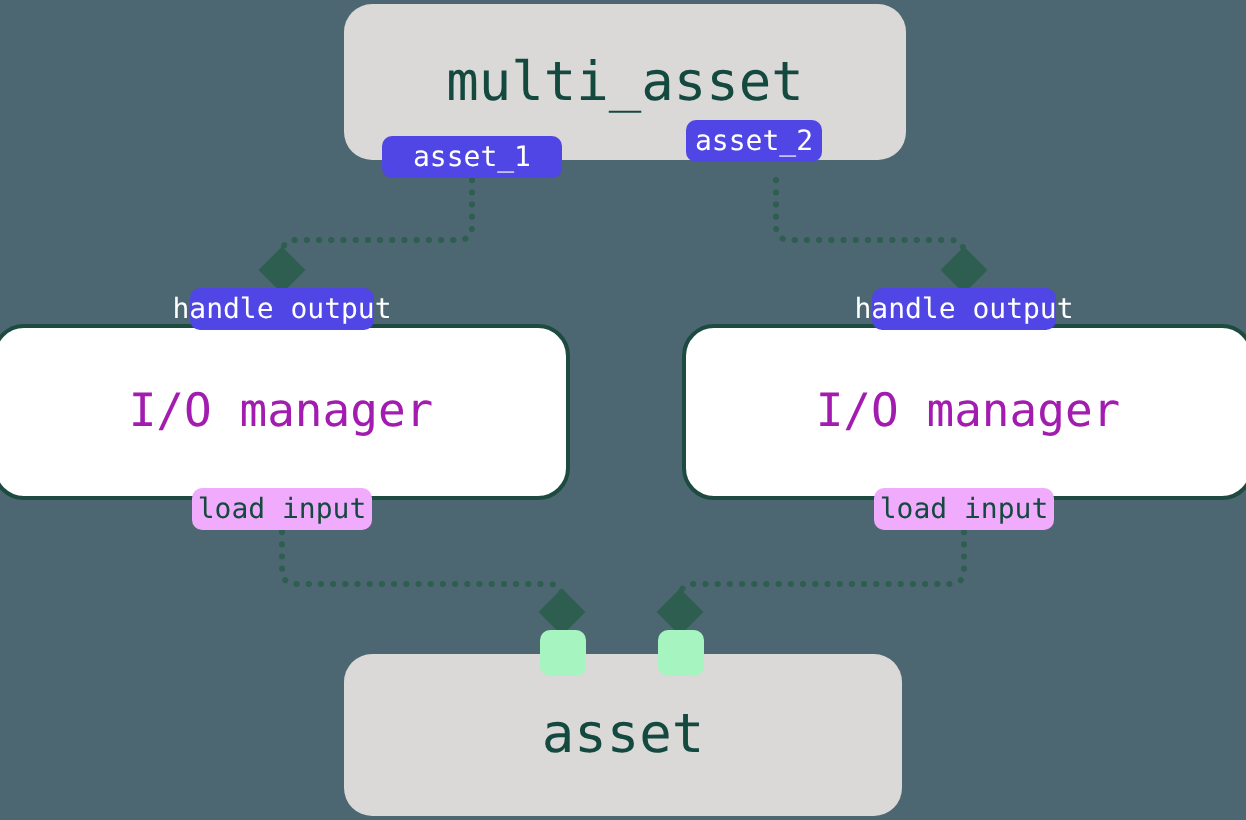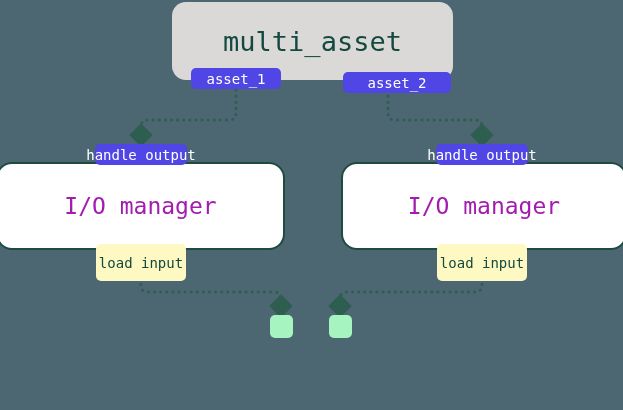--- a/index.html
+++ b/index.html
@@ -68,23 +68,23 @@
     white-space: nowrap;
     font-family: "DejaVu Sans Mono", "Liberation Mono", monospace;
   }
   .badge-purple {
     background: #4f46e5;
     color: #ffffff;
     height: 21px;
     padding: 0 9px;
   }
   .badge-green {
-    background: #fef9c3;
+    background: #f0abfc;
     color: #14493f;
-    height: 37px;
+    height: 21px;
     padding: 0 9px;
   }
   .handle-square {
     position: absolute;
     width: 23px;
     height: 23px;
     background: #a6f5c0;
     border-radius: 5px;
   }
 </style>
@@ -106,30 +106,33 @@
 
     <path d="M 141 266 L 141 285 Q 141 292 148 292 L 274 292 Q 281 292 281 299 L 281 306" fill="none" stroke="#2e5e50" stroke-width="3" stroke-linecap="round" stroke-dasharray="0.1 6" marker-end="url(#diamond)"></path>
 
     <path d="M 482 266 L 482 285 Q 482 292 475 292 L 347 292 Q 340 292 340 299 L 340 306" fill="none" stroke="#2e5e50" stroke-width="3" stroke-linecap="round" stroke-dasharray="0.1 6" marker-end="url(#diamond)"></path>
   </svg>
 
   <div class="node asset-node" style="left:172px; top:2px; width:281px; height:78px;">
     <span class="asset-title">multi_asset</span>
   </div>
   <div class="badge badge-purple" style="left:191px; top:68px; width:90px;">asset_1</div>
-  <div class="badge badge-purple" style="left:343px; top:72px; width:108px;text-align:center;">asset_2</div>
+  <div class="badge badge-purple" style="left:343px; top:60px; width:68px;text-align:center;">asset_2</div>
 
   <div class="node io-node" style="left:-4px; top:162px; width:289px; height:88px;">
     <span class="io-title">I/O manager</span>
   </div>
   <div class="badge badge-purple" style="left:95px; top:144px; width:92px;">handle output</div>
   <div class="badge badge-green" style="left:96px; top:244px; width:90px;">load input</div>
 
   <div class="node io-node" style="left:341px; top:162px; width:286px; height:88px;">
     <span class="io-title">I/O manager</span>
   </div>
   <div class="badge badge-purple" style="left:436px; top:144px; width:92px;">handle output</div>
   <div class="badge badge-green" style="left:437px; top:244px; width:90px;">load input</div>
 
+  <div class="node asset-node" style="left:172px; top:327px; width:279px; height:81px;">
+    <span class="asset-title">asset</span>
+  </div>
   <div class="handle-square" style="left:270px; top:315px;"></div>
   <div class="handle-square" style="left:329px; top:315px;"></div>
 
 </div>
 
 </body></html>

